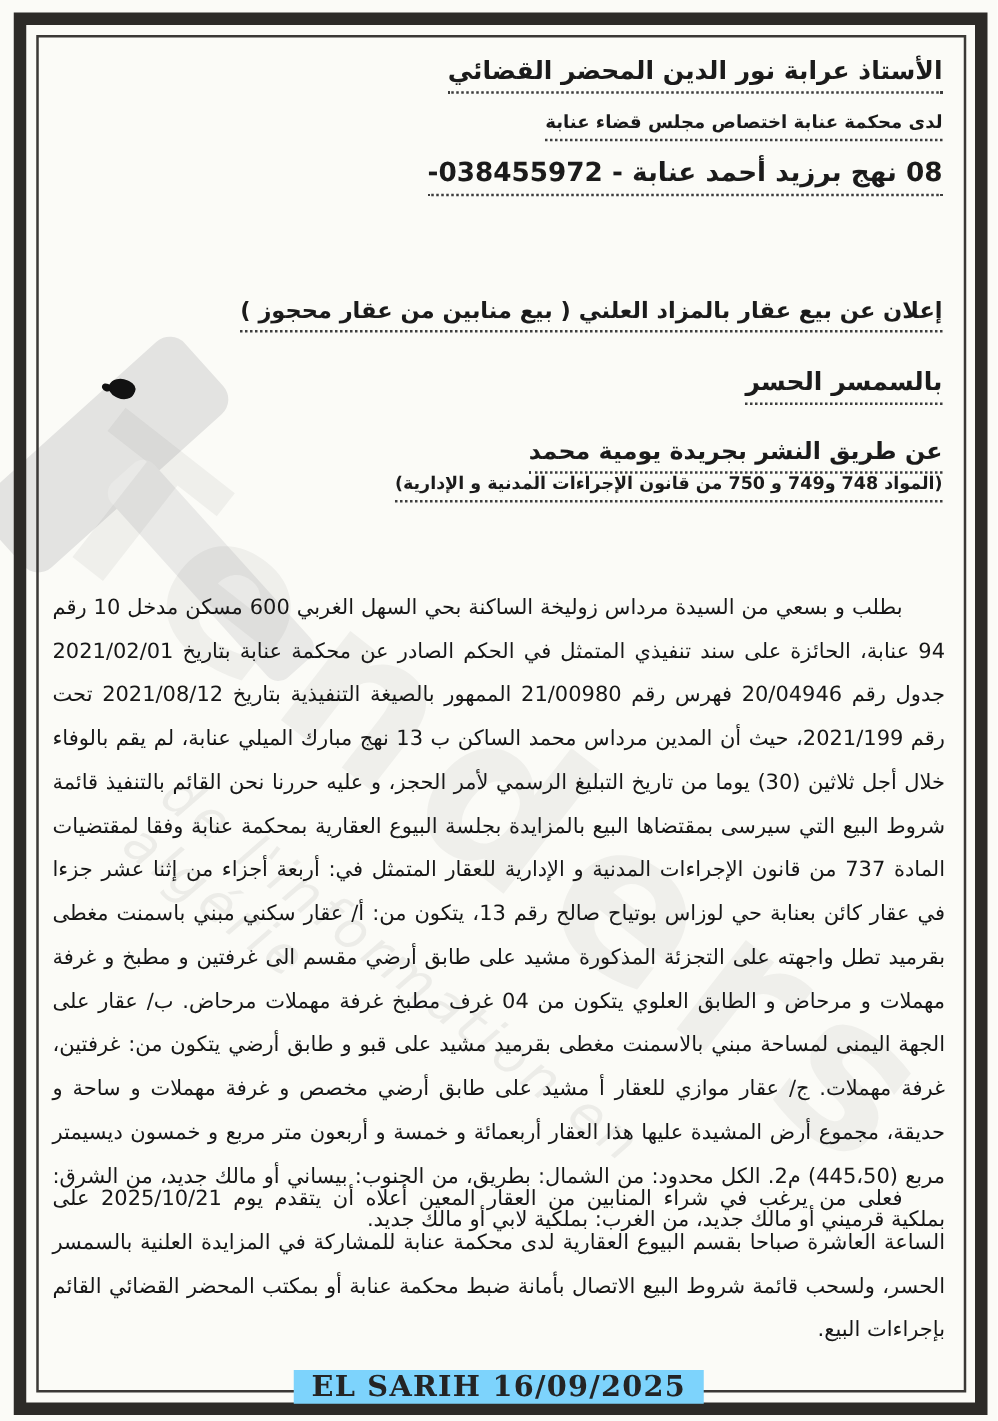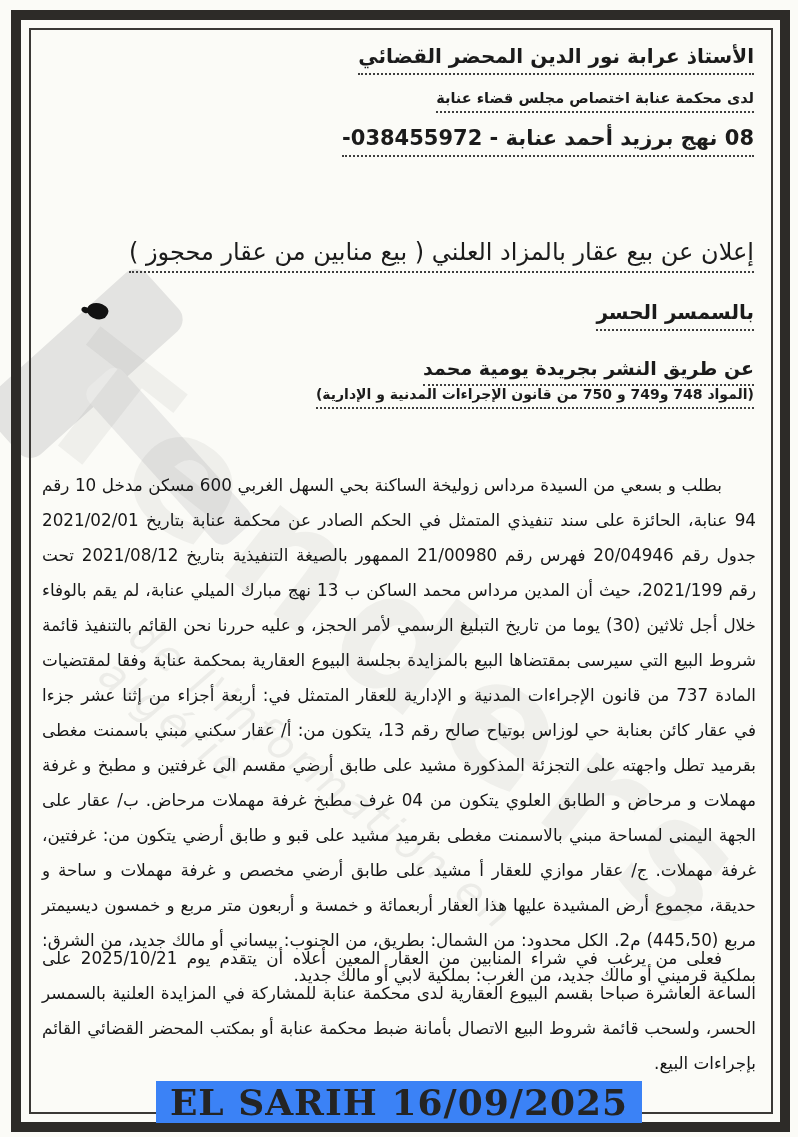--- a/index.html
+++ b/index.html
@@ -24,33 +24,33 @@
     border-radius:62% 38% 55% 45%;transform:rotate(24deg);z-index:2;}
   .blob::after{content:"";position:absolute;left:-5px;top:9px;width:8px;height:6px;background:#121212;border-radius:50%;}
   
   .tblock{position:absolute;left:44px;right:44px;direction:rtl;text-align:right;z-index:2;}
   .u{display:inline-block;border-bottom:2px dotted #3e3e3e;padding-bottom:5px;}
   .header{top:44px;}
   .header-line1{font-size:20px;font-weight:bold;}
   .header-line2{font-size:14.5px;font-weight:bold;margin-top:15px;}
   .header-line3{font-size:21px;font-weight:bold;margin-top:13px;letter-spacing:.5px;}
   .titleblock{top:238px;}
-  .title-line1{font-size:24px;font-weight:normal;}
+  .title-line1{font-size:18px;font-weight:bold;}
   .title-line2{font-size:20px;font-weight:bold;margin-top:27px;}
   .title-line3{font-size:19px;font-weight:bold;margin-top:26px;}
   .title-line4{font-size:14px;font-weight:bold;}
   .para{position:absolute;left:42px;right:42px;direction:rtl;text-align:justify;
     font-size:16.8px;line-height:35px;color:#171717;z-index:2;text-indent:34px;}
   .para1{top:468px;}
   .para2{top:941px;}
   
   .footer{position:absolute;left:0;right:0;bottom:14px;text-align:center;z-index:3;}
-  .footer-text{display:inline-block;background:#3b82f6;padding:0 14px;
+  .footer-text{display:inline-block;background:#7dd3fc;padding:0 14px;
     font-family:"DejaVu Serif","Liberation Serif",serif;font-weight:bold;
-    font-size:36px;color:#242424;letter-spacing:1px;}
+    font-size:23px;color:#242424;letter-spacing:1px;}
 </style>
 </head>
 <body>
 
 <div class="page">
 
   <div class="watermark wm-gavel">
     <div class="head"></div>
     <div class="handle"></div>
   </div>

